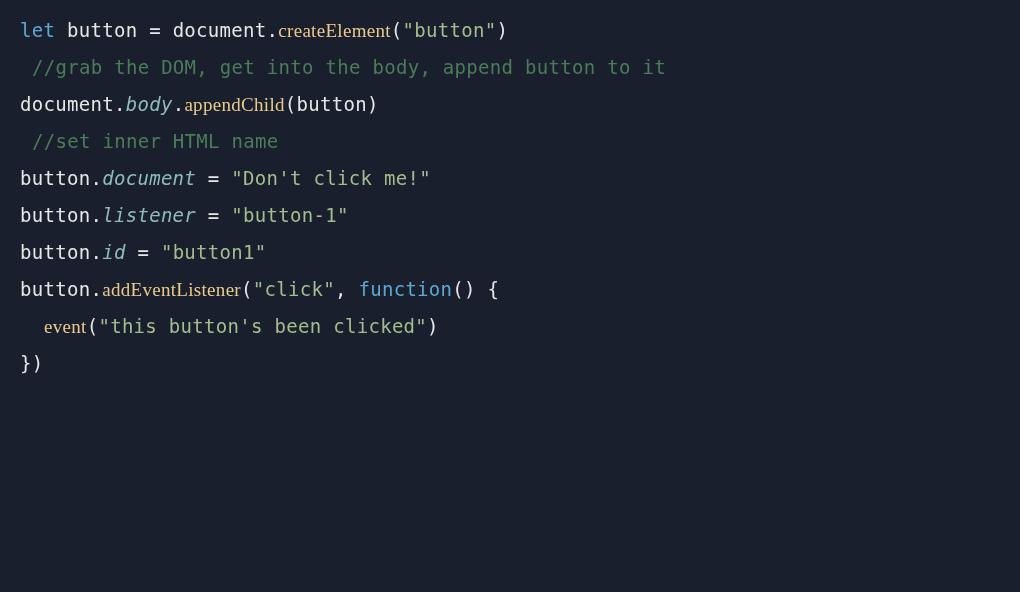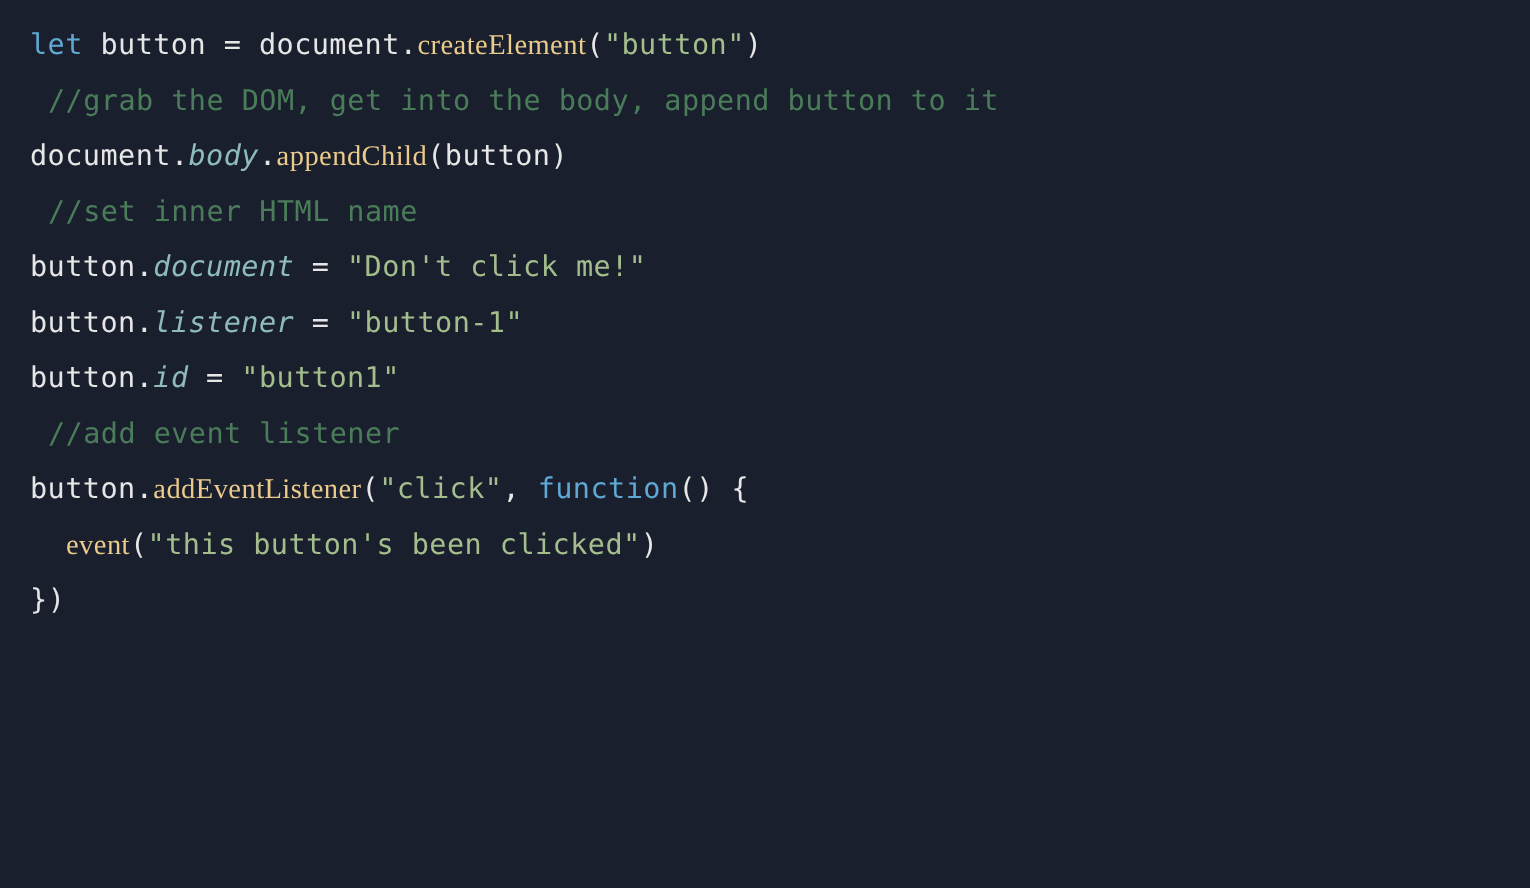--- a/index.html
+++ b/index.html
@@ -68,17 +68,16 @@
 <body>
 
 <div>
   <div class="code-line"><span class="kw">let</span><span class="var"> button </span><span class="op">= </span><span class="obj">document</span><span class="op">.</span><span class="method">createElement</span><span class="paren">(</span><span class="str">"button"</span><span class="paren">)</span></div>
   <div class="code-line"><span class="comment">//grab the DOM, get into the body, append button to it</span></div>
   <div class="code-line"><span class="obj">document</span><span class="op">.</span><span class="prop">body</span><span class="op">.</span><span class="method">appendChild</span><span class="paren">(</span><span class="var">button</span><span class="paren">)</span></div>
   <div class="code-line"><span class="comment">//set inner HTML name</span></div>
   <div class="code-line"><span class="obj">button</span><span class="op">.</span><span class="prop">document</span><span class="op"> = </span><span class="str">"Don't click me!"</span></div>
   <div class="code-line"><span class="obj">button</span><span class="op">.</span><span class="prop">listener</span><span class="op"> = </span><span class="str">"button-1"</span></div>
   <div class="code-line"><span class="obj">button</span><span class="op">.</span><span class="prop">id</span><span class="op"> = </span><span class="str">"button1"</span></div>
-  <div class="code-line"><span class="comment">//add event listener</span></div>
   <div class="code-line"><span class="obj">button</span><span class="op">.</span><span class="method">addEventListener</span><span class="paren">(</span><span class="str">"click"</span><span class="op">, </span><span class="func-kw">function</span><span class="paren">(</span><span class="paren">)</span><span> </span><span class="brace">{</span></div>
   <div class="code-line indent"><span class="method">event</span><span class="paren">(</span><span class="str">"this button's been clicked"</span><span class="paren">)</span></div>
   <div class="code-line"><span class="brace">}</span><span class="paren">)</span></div>
 </div>
 
 </body></html>

